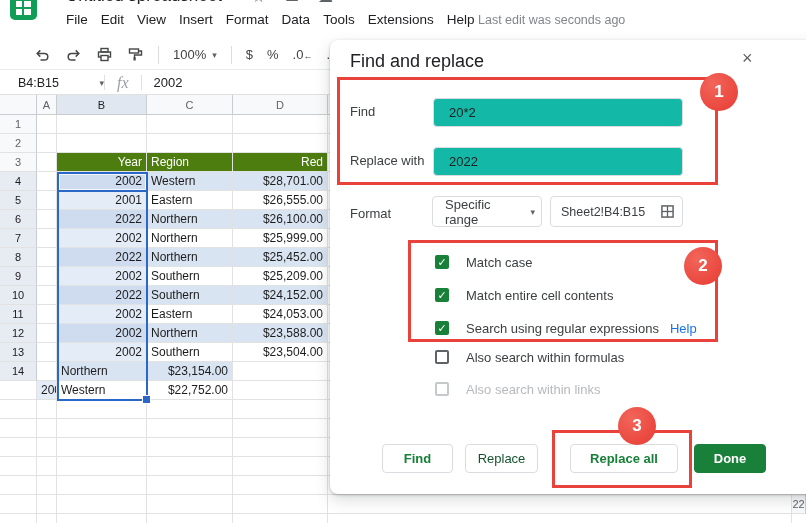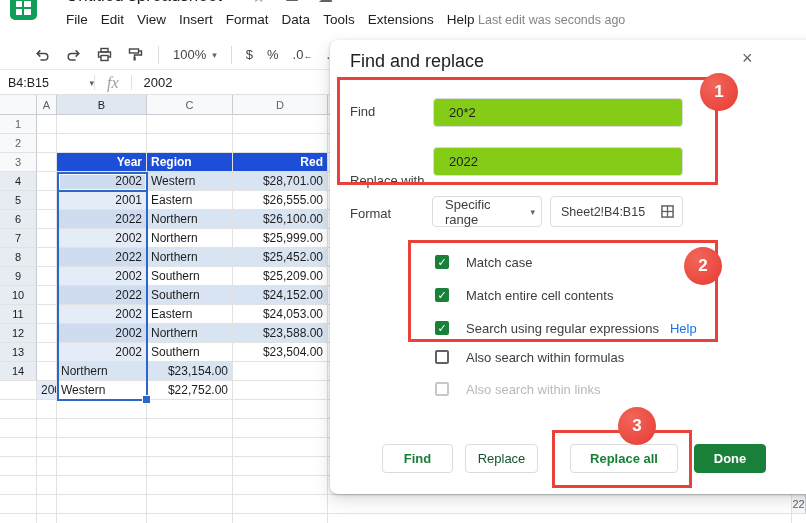--- a/index.html
+++ b/index.html
@@ -24,56 +24,56 @@
   .tb-sep{width:1px;height:18px;background:#dadce0;}
   .zoomsel{display:flex;align-items:center;gap:6px;font-size:13px;color:#444;}
   .caret{font-size:9px;color:#5f6368;}
   .fmt{font-size:13px;color:#444;}
   .fmt small{font-size:9px;}
   .tb-more{position:absolute;right:6px;top:44px;font-size:9px;color:#5f6368;}
 
   
   .fbar{position:absolute;left:0;top:71px;width:806px;height:23px;border-bottom:1px solid #e0e0e0;
         display:flex;align-items:center;font-size:12.5px;color:#202124;}
-  .namebox{width:86px;padding-left:8px;display:flex;justify-content:space-between;align-items:center;}
+  .namebox{width:86px;padding-left:8px;display:flex;justify-content:space-between;align-items:center;margin-left:10px;}
   .fx{font-family:"Liberation Serif",serif;font-style:italic;color:#9aa0a6;font-size:16px;padding:0 12px;}
   .fdiv{width:1px;height:15px;background:#e0e0e0;}
   .fval{padding-left:12px;font-size:13px;}
 
   
   .grid{position:absolute;left:0;top:95px;display:grid;
         grid-template-columns:37px 20px 90px 86px 95px 464px 14px;
         grid-template-rows:20px repeat(22,19px);}
   .ch{background:#f8f9fa;color:#5f6368;font-size:11px;text-align:center;line-height:20px;
       border-right:1px solid #c9cdd2;border-bottom:1px solid #c9cdd2;}
   .ch.hsel{background:#e0e7f1;color:#202124;}
   .gut{background:#f8f9fa;color:#5f6368;font-size:11px;text-align:center;line-height:19px;
        border-right:1px solid #c9cdd2;border-bottom:1px solid #e2e2e2;}
   .gut.gsel{background:#e7ebf2;color:#202124;}
   .cell{border-right:1px solid #e2e2e2;border-bottom:1px solid #e2e2e2;font-size:12px;line-height:19px;
         padding:0 4px;white-space:nowrap;overflow:hidden;color:#1c1c1c;box-sizing:border-box;}
-  .cell.thdr{background:#1d4ed8;color:#fff;font-weight:bold;}
+  .cell.thdr{background:#4d7c0f;color:#fff;font-weight:normal;}
   .cell.band{background:#d9e4f2;}
   .cell.band.bsel{background:#cfdcef;}
   .cell.lite.bsel{background:#e4ecf8;}
   .ra{text-align:right;}
   .selbox{position:absolute;left:57px;top:77px;width:91px;height:229px;border:2px solid #2b67c6;
           box-sizing:border-box;pointer-events:none;}
   .activecell{position:absolute;left:57px;top:77px;width:91px;height:20px;border:2px solid #2b67c6;
               box-shadow:inset 0 0 0 1px #f2f7ff;box-sizing:border-box;pointer-events:none;}
   .handle{position:absolute;left:142px;top:300px;width:7px;height:7px;background:#2b67c6;border:1px solid #fff;}
 
   
   .dialog{position:absolute;left:330px;top:40px;width:496px;height:454px;background:#fff;border-radius:8px;
           box-shadow:0 1px 3px rgba(60,64,67,.3),0 6px 16px rgba(60,64,67,.18);z-index:10;}
   .dlg-title{position:absolute;left:20px;top:11px;font-size:18px;color:#202124;}
   .dlg-close{position:absolute;left:412px;top:8px;font-size:18px;color:#5f6368;cursor:pointer;}
   .flabel{position:absolute;left:20px;font-size:13px;color:#3c4043;}
   .finput{position:absolute;left:103px;width:250px;height:29px;border:1px solid #dadce0;border-radius:4px;
-          font-size:13px;color:#202124;padding:0 0 0 15px;box-sizing:border-box;font-family:"Liberation Sans",sans-serif;background:#84cc16;}
+          font-size:13px;color:#202124;padding:0 0 0 15px;box-sizing:border-box;font-family:"Liberation Sans",sans-serif;background:#14b8a6;}
   .chip{position:absolute;top:156px;height:31px;border:1px solid #dadce0;border-radius:4px;box-sizing:border-box;
         display:flex;align-items:center;font-size:13px;color:#3c4043;background:#fff;}
   .chip.dd{left:102px;width:110px;padding:0 8px 0 12px;justify-content:space-between;gap:40px;}
   .chip.range{left:220px;width:133px;padding:0 8px 0 10px;justify-content:space-between;font-size:12.5px;}
   .cbrow{position:absolute;left:105px;display:flex;align-items:center;gap:17px;height:16px;}
   .cb{width:14px;height:14px;border:2px solid #5f6368;border-radius:2px;box-sizing:border-box;
       display:flex;align-items:center;justify-content:center;font-size:11px;color:#fff;line-height:1;}
   .cb.on{background:#188038;border-color:#188038;}
   .cbrow.dis .cb{border-color:#c6c9cc;}
   .cblabel{font-size:13px;color:#3c4043;}
@@ -344,21 +344,21 @@
     <div class="handle" style="pointer-events:auto;"></div>
   </div>
 
   <div class="dialog">
     <div class="dlg-title">Find and replace</div>
     <div class="dlg-close">×</div>
 
     <div class="flabel" style="top:64px;">Find</div>
     <input class="finput" style="top: 58px;" value="20*2">
 
-    <div class="flabel" style="top:113px;margin-top:20px;">Replace with</div>
+    <div class="flabel" style="top:113px;">Replace with</div>
     <input class="finput" style="top: 107px;" value="2022">
 
     <div class="flabel" style="top:166px;">Format</div>
     <div class="chip dd">
       <span>Specific range</span>
         <span class="caret">▾</span>
     </div>
     <div class="chip range">
       <span>Sheet2!B4:B15</span>
       <span>

